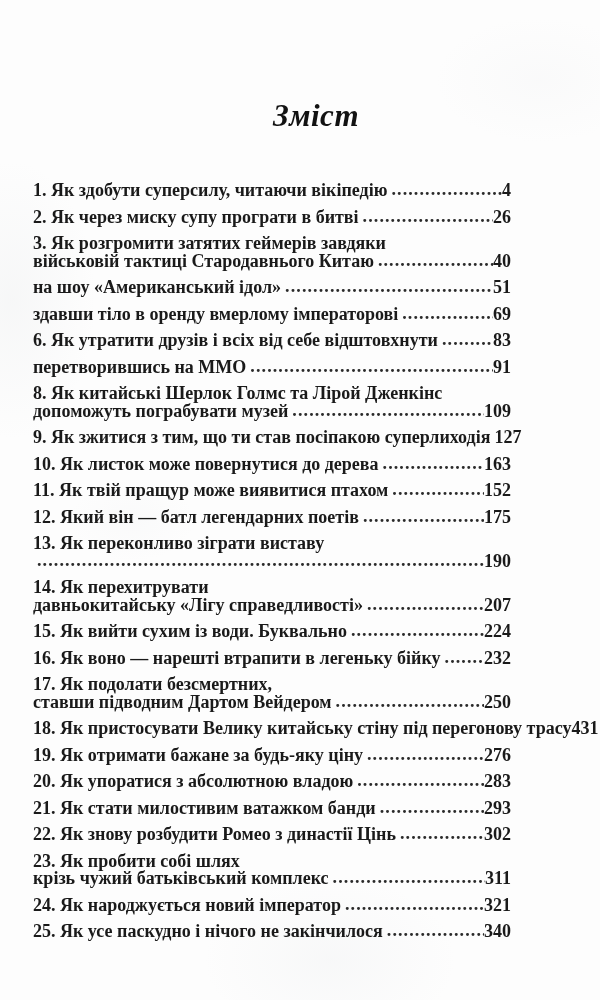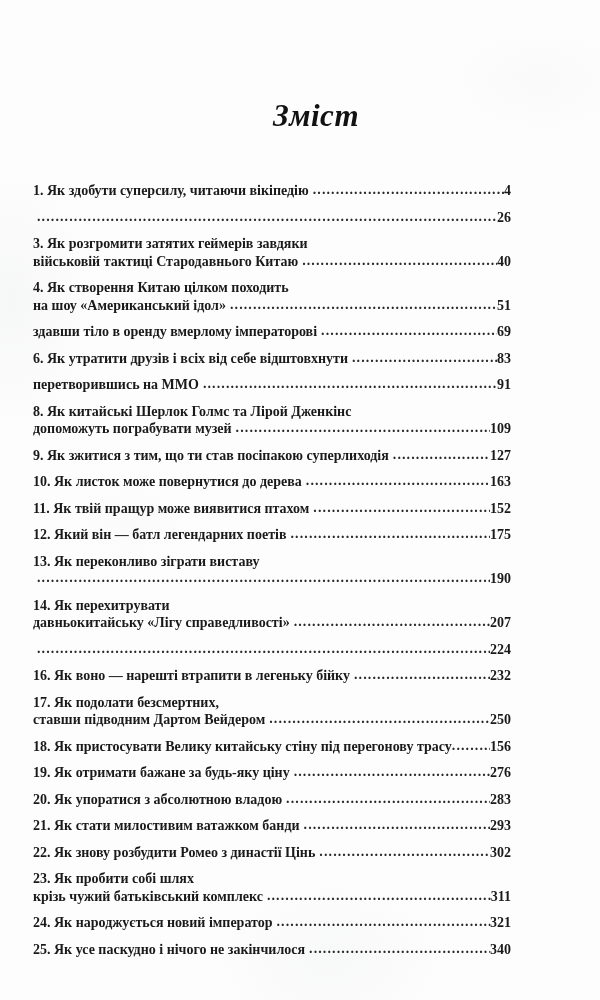--- a/index.html
+++ b/index.html
@@ -53,21 +53,21 @@
     margin-bottom: 9px;
   }
   .toc-entry:last-child {
     margin-bottom: 8px;
   }
   
   .entry-line {
     display: flex;
     align-items: flex-end;
     width: 100%;
-    font-size: 14px;
+    font-size: 18px;
     font-weight: 700;
     line-height: 17.5px;
     white-space: nowrap;
   }
   .entry-line.first-of-two {
     display: block;
   }
   .entry-text {
     flex: 0 0 auto;
   }
@@ -102,34 +102,34 @@
   <div class="toc-list">
       <div class="toc-entry">
         <div class="entry-line">
           <span class="entry-text">1. Як здобути суперсилу, читаючи вікіпедію</span>
           <span class="leader">....................................................................................................................................................................................</span>
           <span class="page-num">4</span>
         </div>
       </div>
       <div class="toc-entry">
         <div class="entry-line">
+          <span class="entry-text">2. Як через миску супу програти в битві</span>
           <span class="leader">....................................................................................................................................................................................</span>
           <span class="page-num">26</span>
         </div>
       </div>
       <div class="toc-entry">
         <div class="entry-line first-of-two"><span class="entry-text">3. Як розгромити затятих геймерів завдяки</span></div>
         <div class="entry-line">
           <span class="entry-text">військовій тактиці Стародавнього Китаю</span>
           <span class="leader">....................................................................................................................................................................................</span>
           <span class="page-num">40</span>
         </div>
       </div>
       <div class="toc-entry">
-        <div class="entry-line first-of-two"><span class="entry-text">4. Як створення Китаю цілком походить</span></div>
         <div class="entry-line">
           <span class="entry-text">на шоу «Американський ідол»</span>
           <span class="leader">....................................................................................................................................................................................</span>
           <span class="page-num">51</span>
         </div>
       </div>
       <div class="toc-entry">
         <div class="entry-line">
           <span class="entry-text">здавши тіло в оренду вмерлому імператорові</span>
           <span class="leader">....................................................................................................................................................................................</span>
@@ -196,20 +196,21 @@
       <div class="toc-entry">
         <div class="entry-line first-of-two"><span class="entry-text">14. Як перехитрувати</span></div>
         <div class="entry-line">
           <span class="entry-text">давньокитайську «Лігу справедливості»</span>
           <span class="leader">....................................................................................................................................................................................</span>
           <span class="page-num">207</span>
         </div>
       </div>
       <div class="toc-entry">
         <div class="entry-line">
+          <span class="entry-text">15. Як вийти сухим із води. Буквально</span>
           <span class="leader">....................................................................................................................................................................................</span>
           <span class="page-num">224</span>
         </div>
       </div>
       <div class="toc-entry">
         <div class="entry-line">
           <span class="entry-text">16. Як воно — нарешті втрапити в легеньку бійку</span>
           <span class="leader">....................................................................................................................................................................................</span>
           <span class="page-num">232</span>
         </div>
@@ -219,21 +220,21 @@
         <div class="entry-line">
           <span class="entry-text">ставши підводним Дартом Вейдером</span>
           <span class="leader">....................................................................................................................................................................................</span>
           <span class="page-num">250</span>
         </div>
       </div>
       <div class="toc-entry">
         <div class="entry-line tight">
           <span class="entry-text">18. Як пристосувати Велику китайську стіну під перегонову трасу</span>
           <span class="leader">....................................................................................................................................................................................</span>
-          <span class="page-num">156</span>
+          <span class="page-num">431</span>
         </div>
       </div>
       <div class="toc-entry">
         <div class="entry-line">
           <span class="entry-text">19. Як отримати бажане за будь-яку ціну</span>
           <span class="leader">....................................................................................................................................................................................</span>
           <span class="page-num">276</span>
         </div>
       </div>
       <div class="toc-entry">

